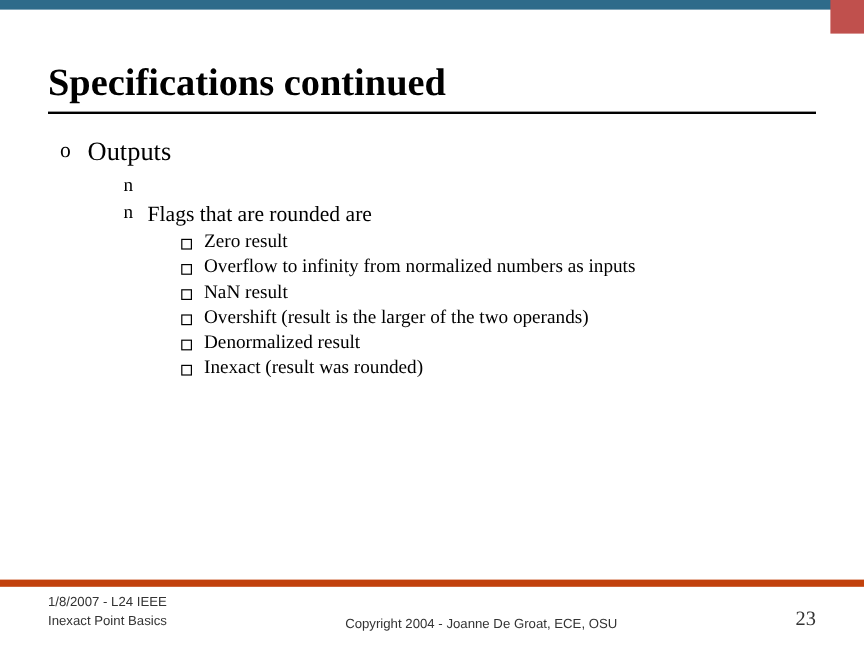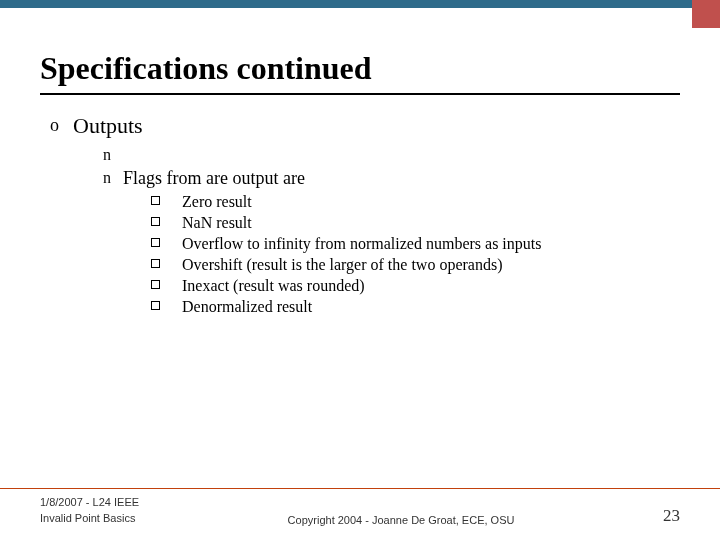--- a/index.html
+++ b/index.html
@@ -113,23 +113,22 @@
       font-family: 'Times New Roman', Times, serif;
     }
 
     .level3-list {
       margin-top: 4px;
       margin-left: 28px;
     }
 
     .level3-item {
       display: flex;
-      align-items: flex-start;
+      align-items: center;
       margin-bottom: 3px;
-      gap: 12px;
     }
 
     .bullet-sq {
       font-size: 13px;
       margin-right: 10px;
       margin-top: 3px;
       color: #000;
       flex-shrink: 0;
       display: inline-block;
       width: 9px;
@@ -146,21 +145,21 @@
 
     .footer {
       position: absolute;
       bottom: 14px;
       left: 0;
       right: 0;
       display: flex;
       justify-content: space-between;
       align-items: flex-end;
       padding: 0 40px;
-      border-top: 1px solid #c2410c;
+      border-top: 6px solid #c2410c;
       padding-top: 6px;
       margin-top: 36px;
     }
 
     .footer-left {
       font-size: 11px;
       color: #333333;
       font-family: Arial, sans-serif;
       line-height: 1.4;
     }
@@ -198,56 +197,56 @@
 
         <div class="level2-list">
 
           <div class="level2-item">
             <span class="bullet-n">n</span>
           </div>
 
           <div class="level2-item">
             <span class="bullet-n">n</span>
             <div>
-              <span class="level2-text">Flags from are output are</span>
+              <span class="level2-text">Flags that are rounded are</span>
 
               <div class="level3-list">
                 <div class="level3-item">
                   <span class="bullet-sq"></span>
                   <span class="level3-text">Zero result</span>
                 </div>
                 <div class="level3-item">
                   <span class="bullet-sq"></span>
+                  <span class="level3-text">Overflow to infinity from normalized numbers as inputs</span>
+                </div>
+                <div class="level3-item">
+                  <span class="bullet-sq"></span>
                   <span class="level3-text">NaN result</span>
                 </div>
                 <div class="level3-item">
                   <span class="bullet-sq"></span>
-                  <span class="level3-text">Overflow to infinity from normalized numbers as inputs</span>
-                </div>
-                <div class="level3-item">
-                  <span class="bullet-sq"></span>
                   <span class="level3-text">Overshift (result is the larger of the two operands)</span>
                 </div>
                 <div class="level3-item">
                   <span class="bullet-sq"></span>
+                  <span class="level3-text">Denormalized result</span>
+                </div>
+                <div class="level3-item">
+                  <span class="bullet-sq"></span>
                   <span class="level3-text">Inexact (result was rounded)</span>
-                </div>
-                <div class="level3-item">
-                  <span class="bullet-sq"></span>
-                  <span class="level3-text">Denormalized result</span>
                 </div>
               </div>
             </div>
           </div>
         </div>
       </div>
     </div>
   </div>
 
   <div class="footer">
     <div class="footer-left">
       <div>1/8/2007 - L24 IEEE</div>
-      <div>Invalid Point Basics</div>
+      <div>Inexact Point Basics</div>
     </div>
     <div class="footer-center">Copyright 2004 - Joanne De Groat, ECE, OSU</div>
     <div class="footer-right">23</div>
   </div>
 </div>
 
 </body></html>

